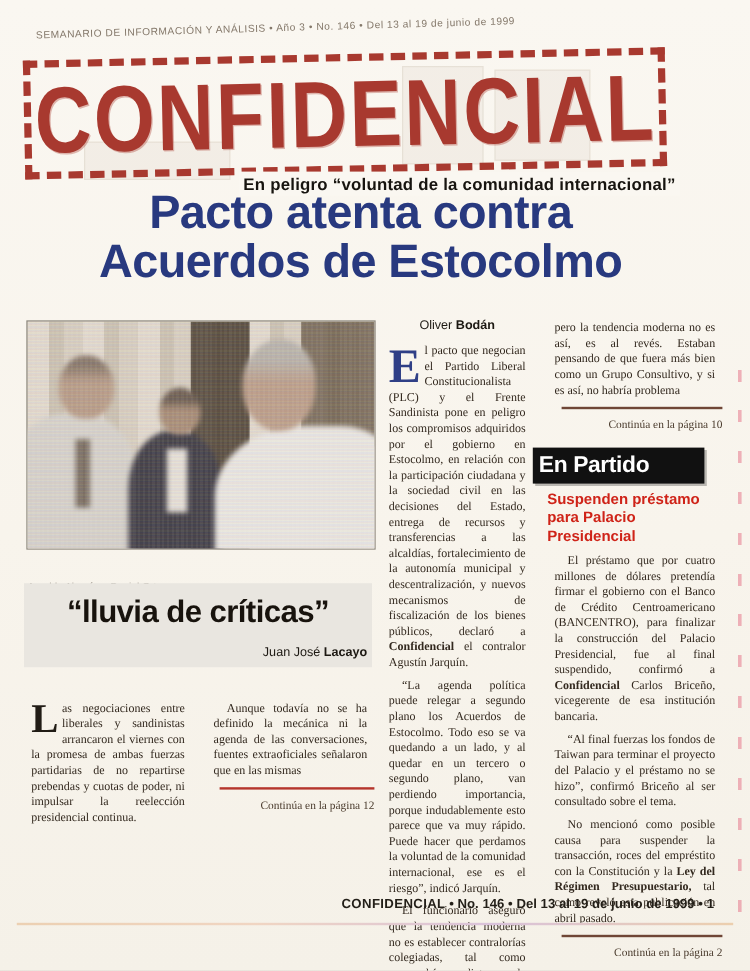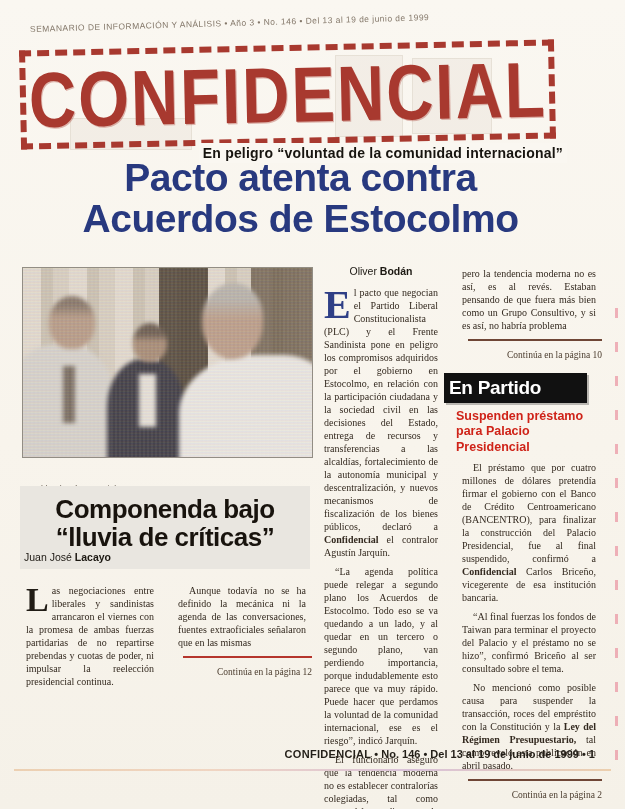--- a/index.html
+++ b/index.html
@@ -84,21 +84,21 @@
   .cont .txt{font:9.5px "Liberation Serif",serif;color:#4a3b2d;}
   
   .ec-banner{margin:11px 0 6px -12px;width:138px;background:#111;color:#fff;
     font:900 19px/30px "Liberation Sans",sans-serif;padding:0 0 0 5px;letter-spacing:-.3px;
     box-shadow:2px 2px 0 rgba(0,0,0,.25);}
   .ec-subhead{font:700 12.5px/1.22 "Liberation Sans",sans-serif;color:#cf2318;margin:4px 0 6px 0;}
   
   .second-box{position:absolute;left:20px;top:486px;width:290px;background:#e9e6e0;
     padding:9px 4px 6px 4px;box-sizing:border-box;}
   .second-head{text-align:center;font:900 26px/1.08 "Liberation Sans",sans-serif;color:#18130d;letter-spacing:-.5px;}
-  .second-byline{text-align:left;font:10.5px "Liberation Sans",sans-serif;margin-top:0;color:#1c1812;}
+  .second-byline{text-align:right;font:10.5px "Liberation Sans",sans-serif;margin-top:15px;color:#1c1812;}
   .second-cols{position:absolute;left:20px;top:578px;width:292px;display:flex;gap:12px;}
   .second-cols .c{width:140px;}
   
   .footer{position:absolute;right:30px;top:748px;font:700 11px "Liberation Sans",sans-serif;color:#231f18;}
   .footer .brand{font-weight:900;letter-spacing:.3px;}
   .footer-rule{position:absolute;left:14px;right:14px;top:769px;height:2px;
     background:linear-gradient(90deg,#ecd0b2,#f0d5c2,#d9c2da,#eccfae);}
 </style>
 </head>
 <body>
@@ -159,21 +159,20 @@
     <p class="body ind">“Al final fuerzas los fondos de Taiwan para terminar el proyecto del Palacio y el préstamo no se hizo”, confirmó Briceño al ser consultado sobre el tema.</p>
     <p class="body ind"><span>No mencionó como posible causa para suspender la transacción, roces del empréstito con la Constitución y la </span><span class="law">Ley del Régimen Presupuestario,</span><span> tal como reveló esta publicación en abril pasado.</span></p>
     <div class="cont">
       <div class="rule"></div>
       <span class="txt">Continúa en la página 2</span>
     </div>
   </div>
 
   <div class="second-box">
     <div class="second-head">
-      <div>Componenda bajo</div>
       <div>“lluvia de críticas”</div>
     </div>
     <div class="second-byline"><span>Juan José </span><b>Lacayo</b></div>
   </div>
 
   <div class="second-cols">
     <div class="c">
       <p class="body"><span class="dropcap black">L</span><span>as negociaciones entre liberales y sandinistas arrancaron el viernes con la promesa de ambas fuerzas partidarias de no repartirse prebendas y cuotas de poder, ni impulsar la reelección presidencial continua.</span></p>
     </div>
     <div class="c">

